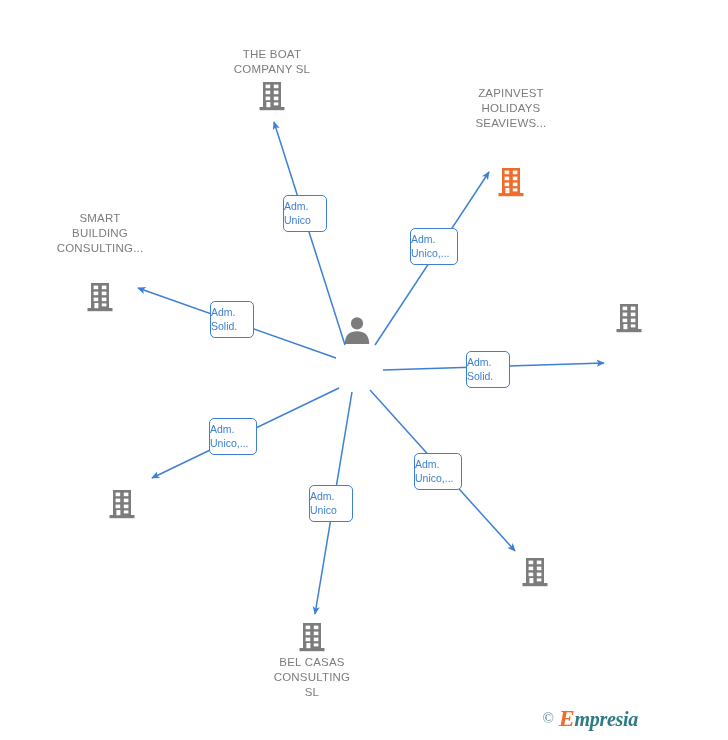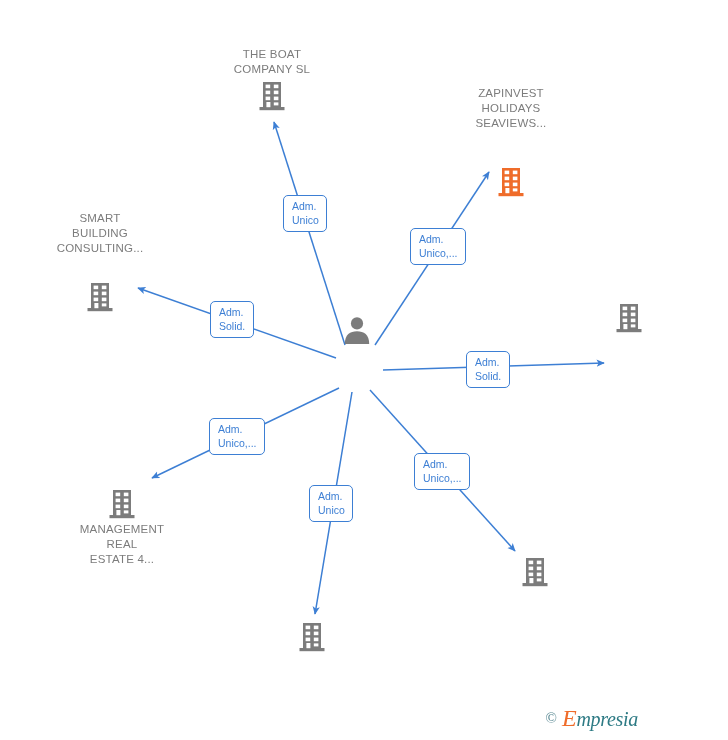--- a/index.html
+++ b/index.html
@@ -52,21 +52,21 @@
   .edge-label {
     position: absolute;
     box-sizing: border-box;
     border: 1.3px solid #3d7fd4;
     border-radius: 5px;
     background: #ffffff;
     color: #3d7fd4;
     font-size: 10.5px;
     line-height: 13.5px;
     font-family: "Liberation Sans", sans-serif;
-    padding: 4px 7px 4px 8px;
+    padding: 4px 7px 4px 0;
     text-align: left;
     white-space: pre-line;
     min-width: 44px;
   }
   #watermark {
     position: absolute;
     right: 10px;
     bottom: 8px;
     display: flex;
     align-items: center;
@@ -77,20 +77,21 @@
     font-size: 15px;
     color: #5b8a94;
     font-family: "Liberation Serif", serif;
   }
   .wm-text {
     font-family: "Liberation Serif", serif;
     font-style: italic;
     font-size: 20px;
     color: #2d7a84;
     letter-spacing: -0.3px;
+    font-weight: bold;
   }
   .wm-text .wm-first {
     color: #ef6c2a;
     font-size: 24px;
   }
 </style>
 </head>
 <body>
 
 <div id="graph-canvas">
@@ -183,23 +184,20 @@
             <rect x="0.5" y="26" width="25" height="3.2" fill="#7c7c7c"></rect>
             <rect x="6.6" y="3.6" width="4.6" height="3.6" fill="#ffffff"></rect>
             <rect x="14.8" y="3.6" width="4.6" height="3.6" fill="#ffffff"></rect>
             <rect x="6.6" y="9.6" width="4.6" height="3.6" fill="#ffffff"></rect>
             <rect x="14.8" y="9.6" width="4.6" height="3.6" fill="#ffffff"></rect>
             <rect x="6.6" y="15.6" width="4.6" height="3.6" fill="#ffffff"></rect>
             <rect x="14.8" y="15.6" width="4.6" height="3.6" fill="#ffffff"></rect>
             <rect x="7.4" y="21.0" width="4.0" height="5.2" fill="#ffffff"></rect>
             <rect x="14.8" y="21.4" width="4.6" height="3.0" fill="#ffffff"></rect>
           </svg></div>
-        <div class="node-label">MANAGEMENT
-REAL
-ESTATE 4...</div>
       </div>
       <div class="node label-below" style="left: 535px; top: 557px;">
         <div class="node-icon"><svg width="26" height="30" viewBox="0 0 26 30" xmlns="http://www.w3.org/2000/svg">
             <rect x="4" y="1" width="18" height="25" fill="#7c7c7c"></rect>
             <rect x="0.5" y="26" width="25" height="3.2" fill="#7c7c7c"></rect>
             <rect x="6.6" y="3.6" width="4.6" height="3.6" fill="#ffffff"></rect>
             <rect x="14.8" y="3.6" width="4.6" height="3.6" fill="#ffffff"></rect>
             <rect x="6.6" y="9.6" width="4.6" height="3.6" fill="#ffffff"></rect>
             <rect x="14.8" y="9.6" width="4.6" height="3.6" fill="#ffffff"></rect>
             <rect x="6.6" y="15.6" width="4.6" height="3.6" fill="#ffffff"></rect>
@@ -214,20 +212,23 @@
             <rect x="0.5" y="26" width="25" height="3.2" fill="#7c7c7c"></rect>
             <rect x="6.6" y="3.6" width="4.6" height="3.6" fill="#ffffff"></rect>
             <rect x="14.8" y="3.6" width="4.6" height="3.6" fill="#ffffff"></rect>
             <rect x="6.6" y="9.6" width="4.6" height="3.6" fill="#ffffff"></rect>
             <rect x="14.8" y="9.6" width="4.6" height="3.6" fill="#ffffff"></rect>
             <rect x="6.6" y="15.6" width="4.6" height="3.6" fill="#ffffff"></rect>
             <rect x="14.8" y="15.6" width="4.6" height="3.6" fill="#ffffff"></rect>
             <rect x="7.4" y="21.0" width="4.0" height="5.2" fill="#ffffff"></rect>
             <rect x="14.8" y="21.4" width="4.6" height="3.0" fill="#ffffff"></rect>
           </svg></div>
+        <div class="node-label">BEL CASAS
+CONSULTING
+SL</div>
       </div>
       <div class="node label-above" style="left: 357px; top: 315px;">
         <div class="node-icon"><svg width="30" height="30" viewBox="0 0 30 30" xmlns="http://www.w3.org/2000/svg">
             <circle cx="15" cy="8.4" r="6.1" fill="#7c7c7c"></circle>
             <path d="M2.8 29 C2.8 19.6 8.1 16.2 15 16.2 C21.9 16.2 27.2 19.6 27.2 29 Z" fill="#7c7c7c"></path>
           </svg></div>
       </div>
     </div>
 
   <div id="edge-label-layer">

